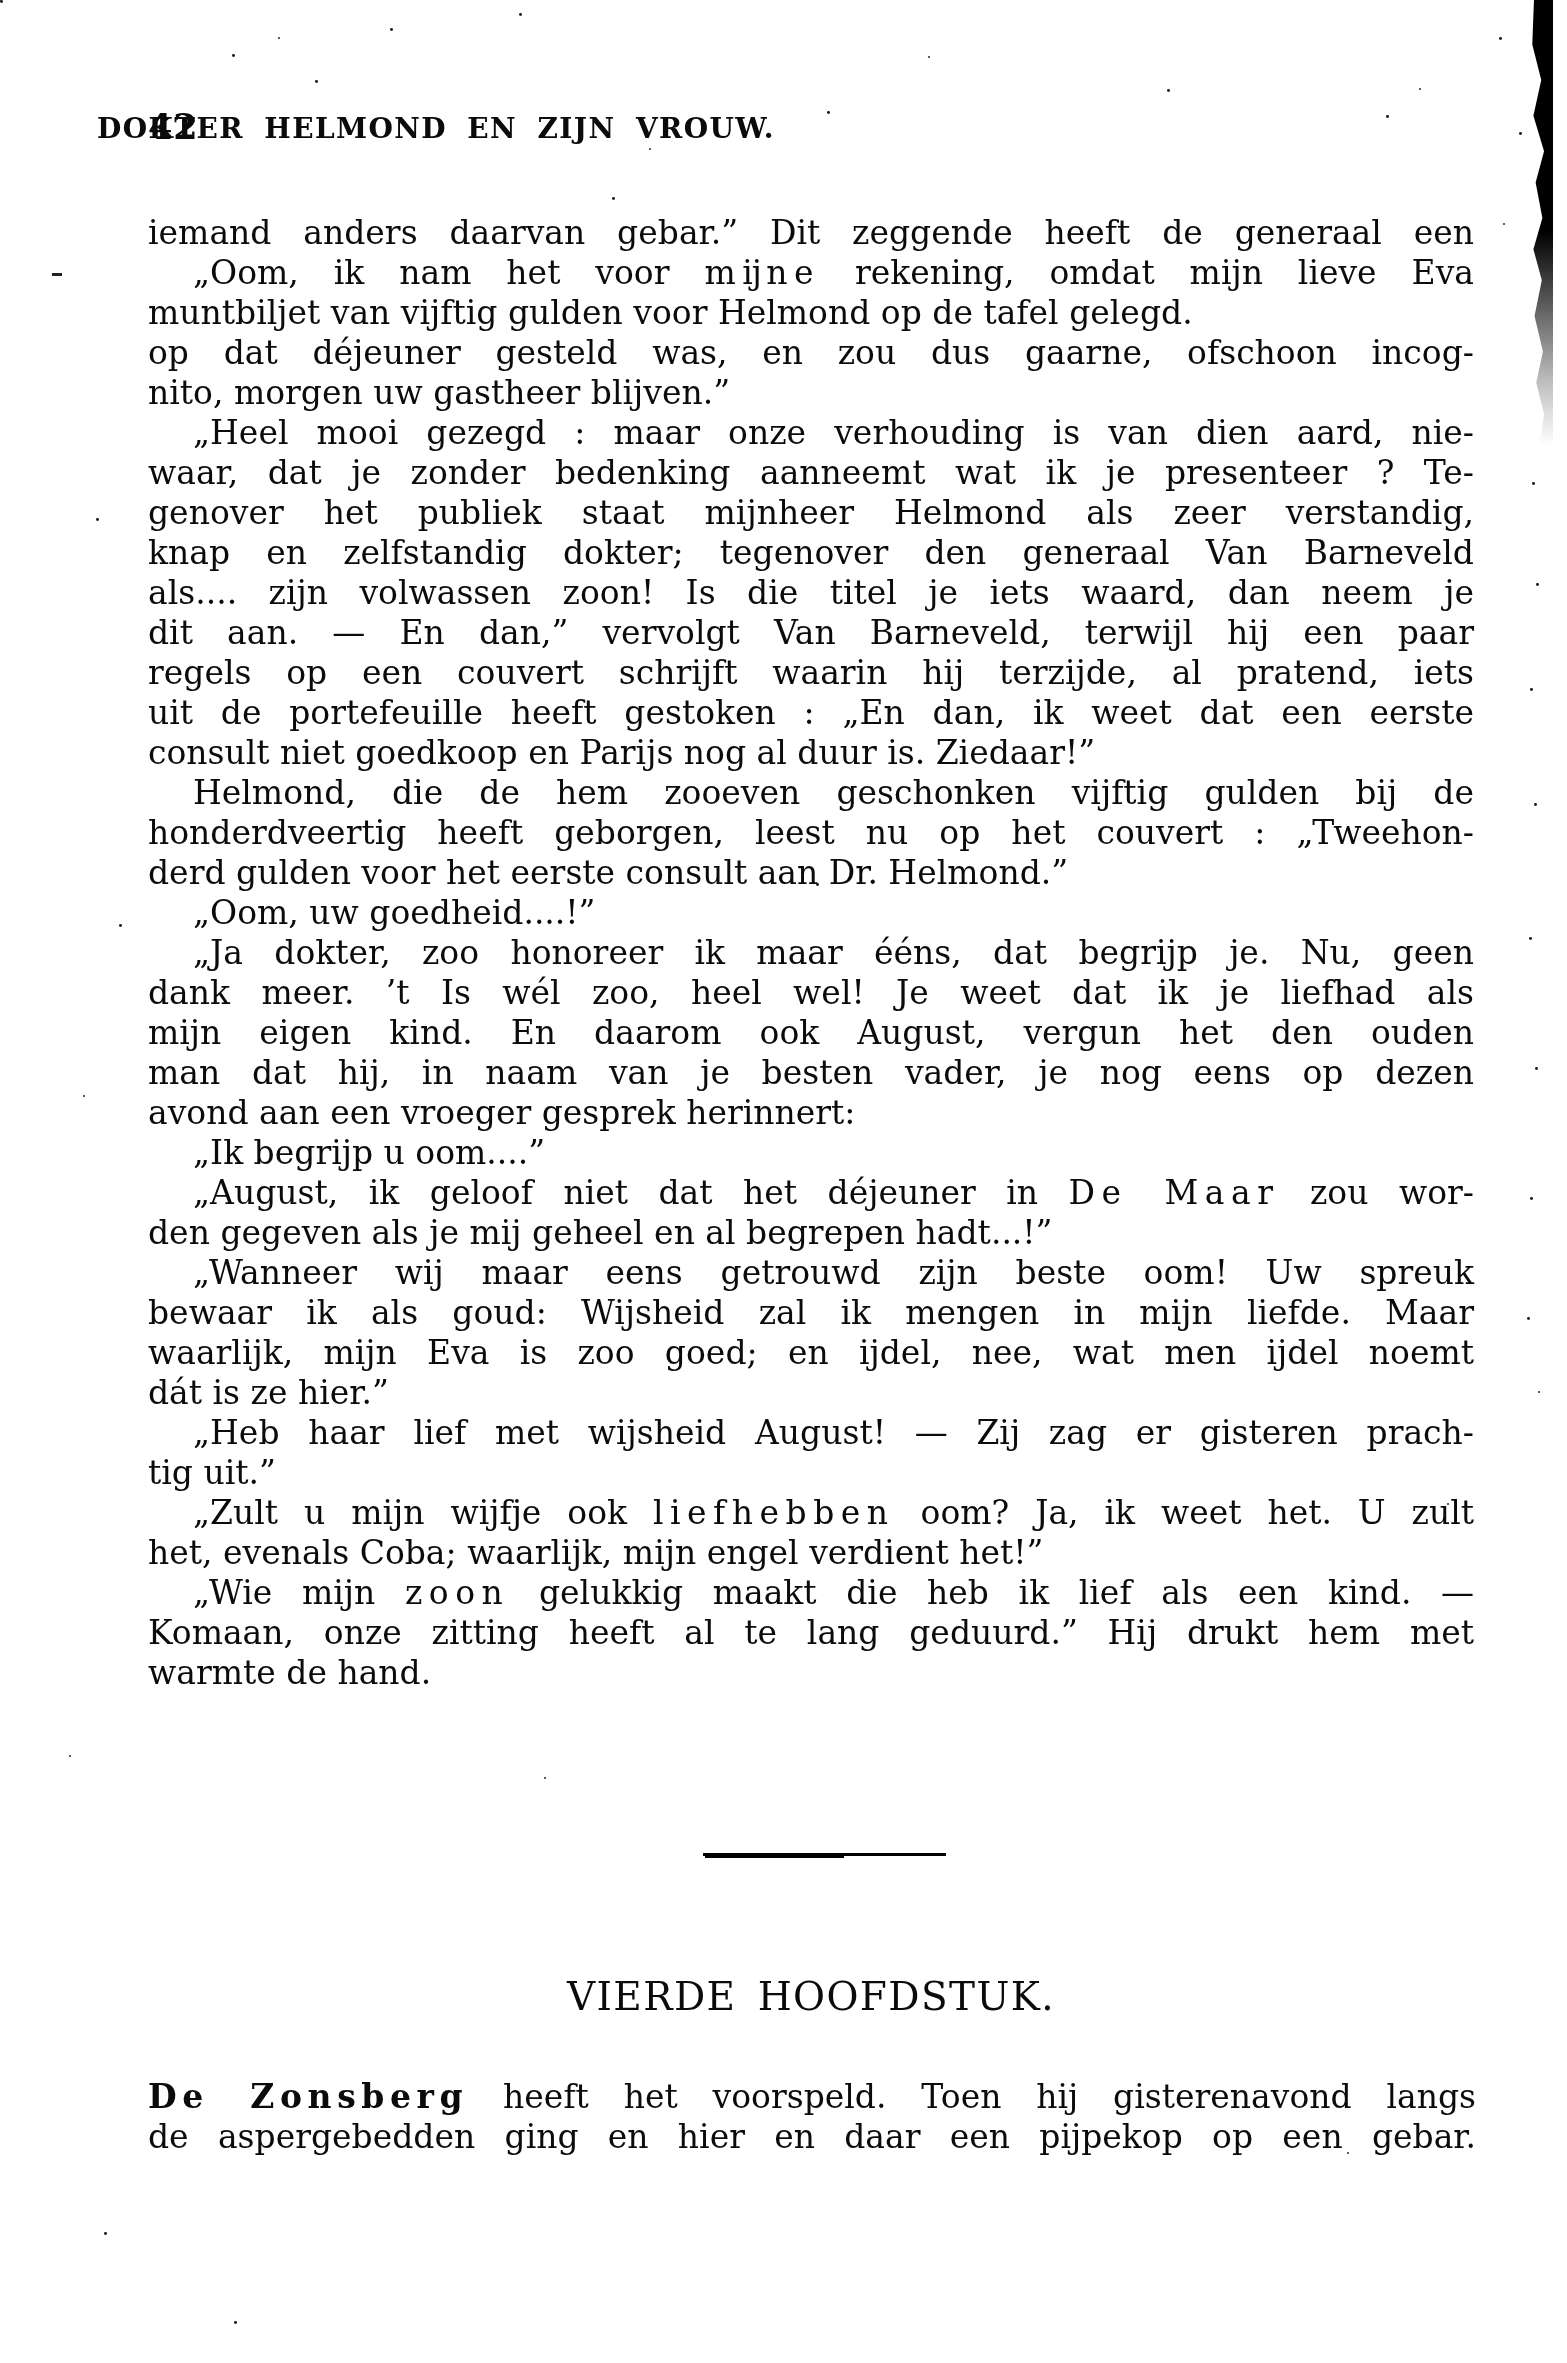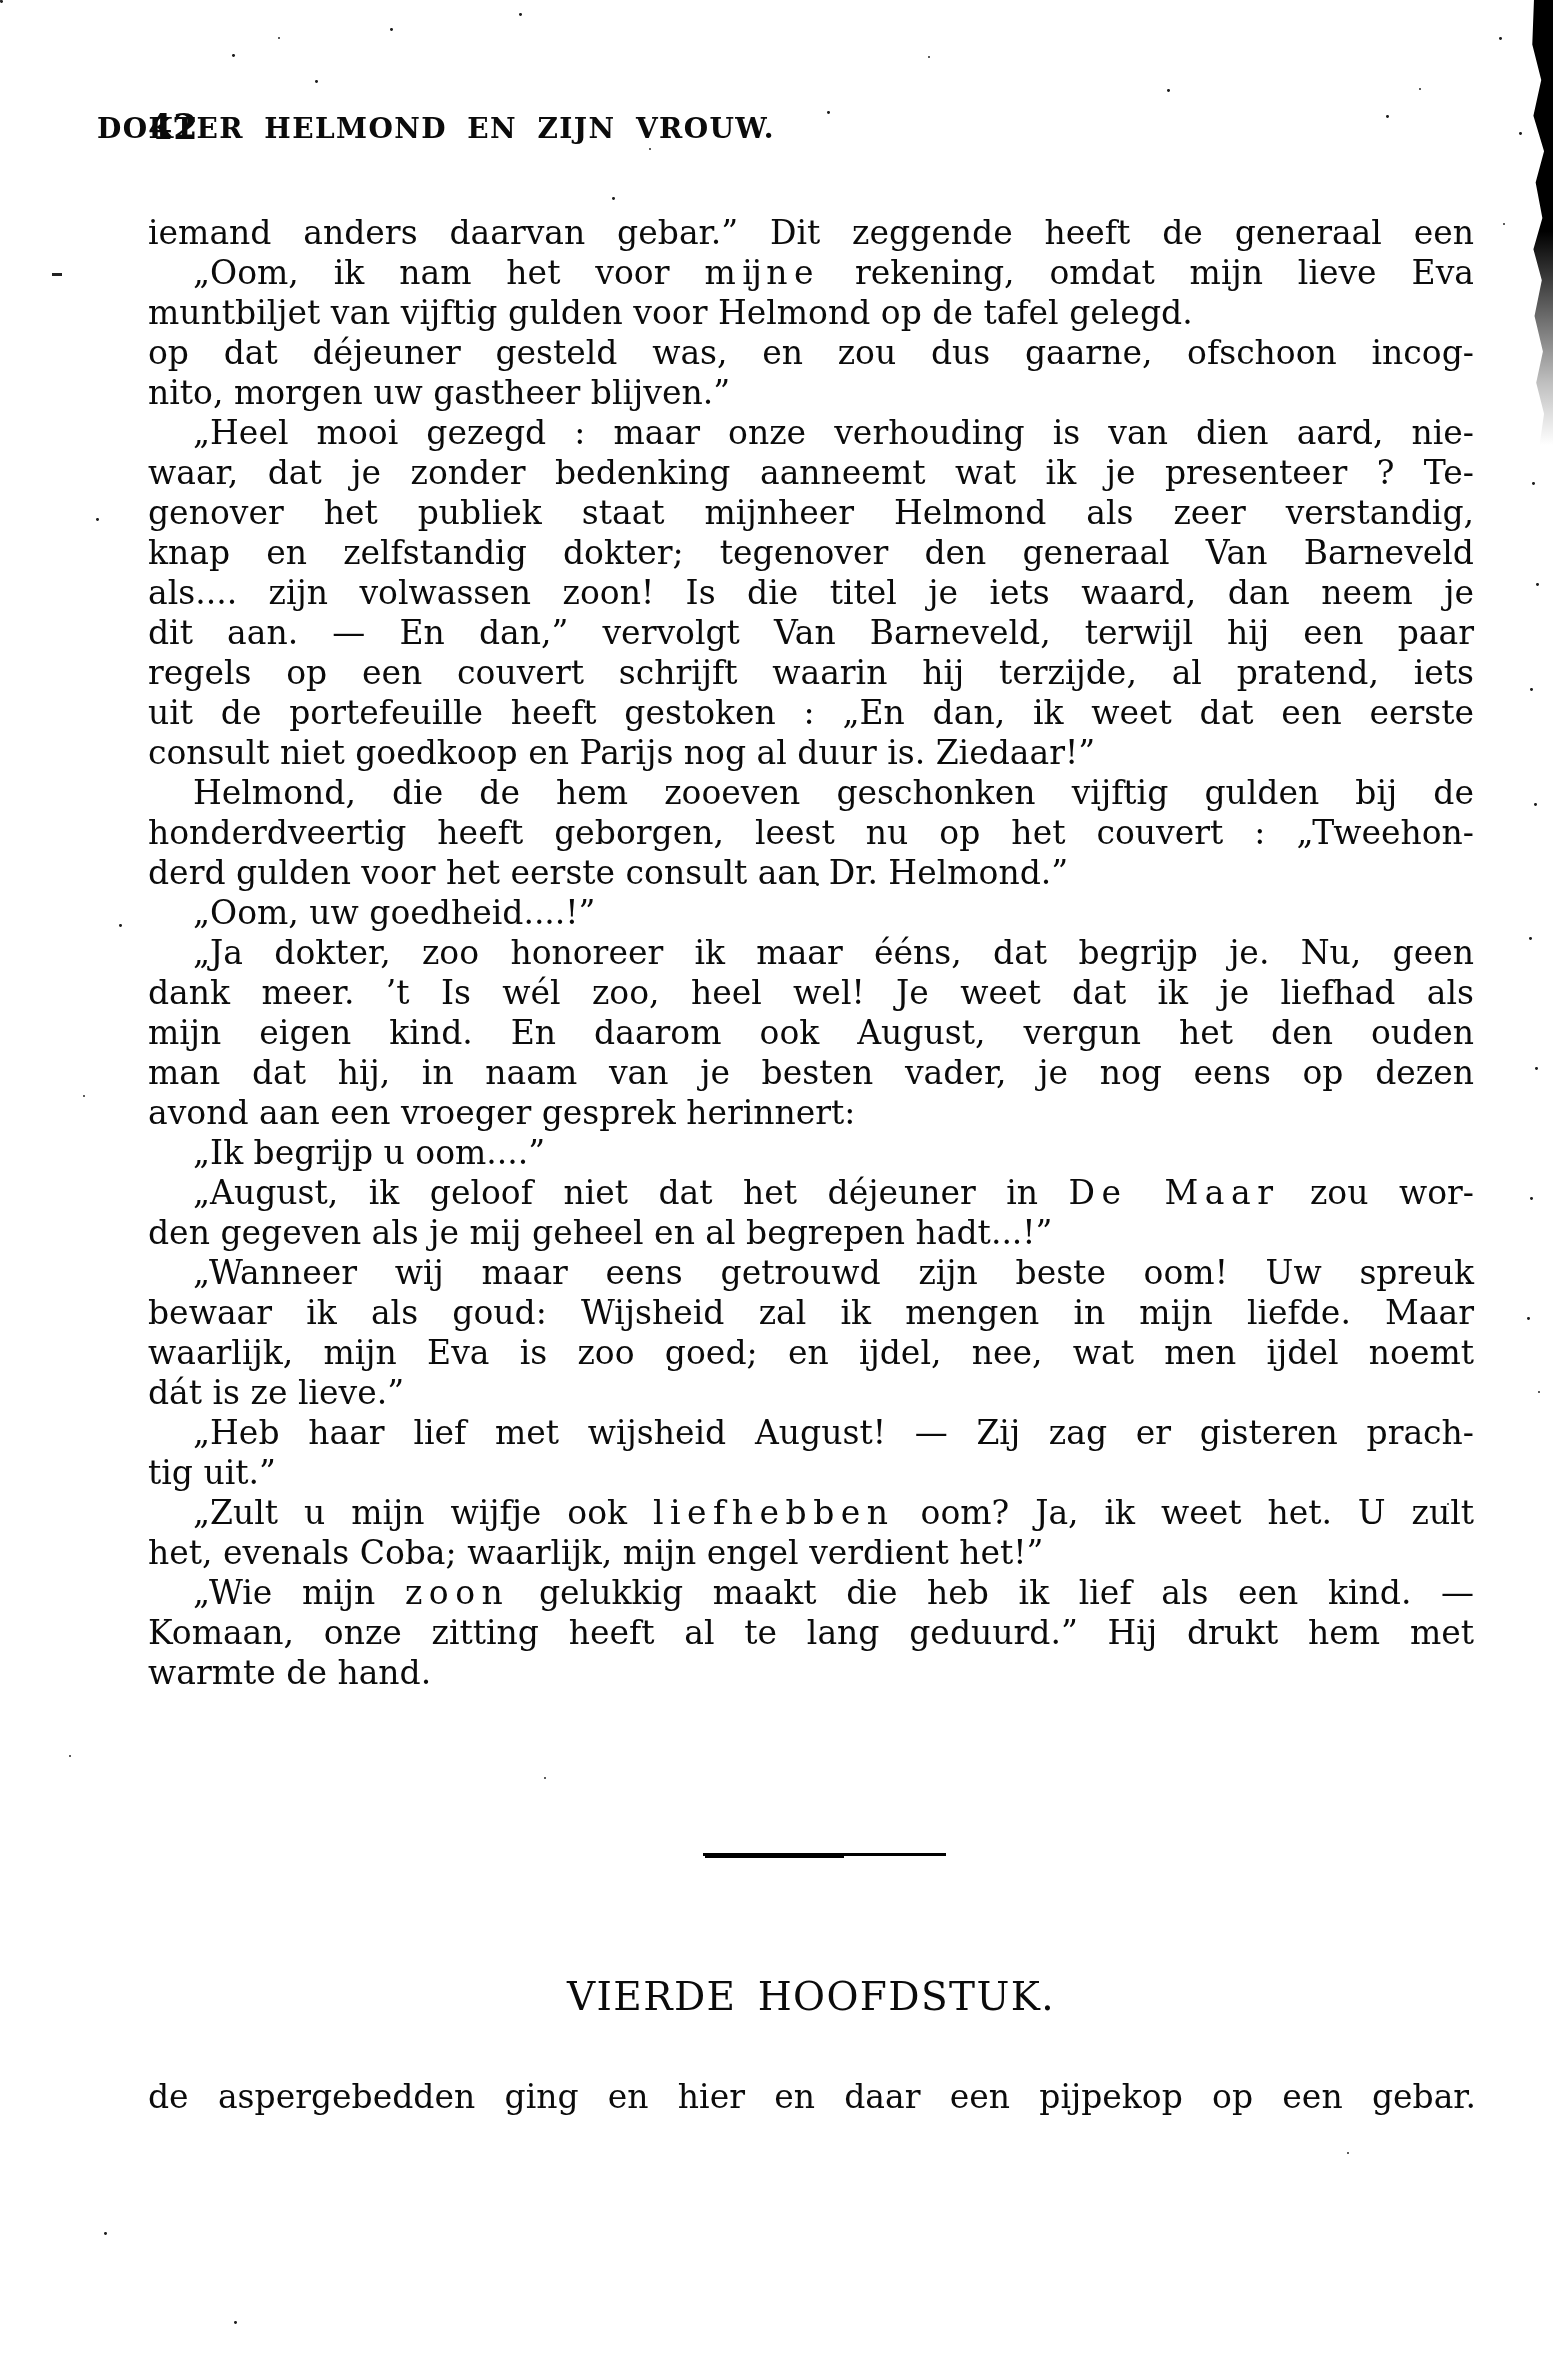--- a/index.html
+++ b/index.html
@@ -113,35 +113,36 @@
       <div class="line"><span>dank meer. ’t Is wél zoo, heel wel! Je weet dat ik je liefhad als</span></div>
       <div class="line"><span>mijn eigen kind. En daarom ook August, vergun het den ouden</span></div>
       <div class="line"><span>man dat hij, in naam van je besten vader, je nog eens op dezen</span></div>
       <div class="line end"><span>avond aan een vroeger gesprek herinnert:</span></div>
       <div class="line ind end"><span>„Ik begrijp u oom....”</span></div>
       <div class="line ind"><span>„August, ik geloof niet dat het déjeuner in </span><span class="sp">De Maar</span><span> zou wor-</span></div>
       <div class="line end"><span>den gegeven als je mij geheel en al begrepen hadt...!”</span></div>
       <div class="line ind"><span>„Wanneer wij maar eens getrouwd zijn beste oom! Uw spreuk</span></div>
       <div class="line"><span>bewaar ik als goud: Wijsheid zal ik mengen in mijn liefde. Maar</span></div>
       <div class="line"><span>waarlijk, mijn Eva is zoo goed; en ijdel, nee, wat men ijdel noemt</span></div>
-      <div class="line end"><span>dát is ze lieve.”</span></div>
+      <div class="line end"><span>dát is ze hier.”</span></div>
       <div class="line ind"><span>„Heb haar lief met wijsheid August! — Zij zag er gisteren prach-</span></div>
       <div class="line end"><span>tig uit.”</span></div>
       <div class="line ind"><span>„Zult u mijn wijfje ook </span><span class="sp">liefhebben</span><span> oom? Ja, ik weet het. U zult</span></div>
       <div class="line end"><span>het, evenals Coba; waarlijk, mijn engel verdient het!”</span></div>
       <div class="line ind"><span>„Wie mijn </span><span class="sp">zoon</span><span> gelukkig maakt die heb ik lief als een kind. —</span></div>
       <div class="line"><span>Komaan, onze zitting heeft al te lang geduurd.” Hij drukt hem met</span></div>
       <div class="line end"><span>warmte de hand.</span></div>
     </div>
 
   <div class="rule"></div>
 
   <div class="chapter">VIERDE HOOFDSTUK.</div>
 
   <div class="opening" id="openingText">
+      <div class="line"><span class="spb">De Zonsberg</span><span> heeft het voorspeld. Toen hij gisterenavond langs</span></div>
       <div class="line"><span>de aspergebedden ging en hier en daar een pijpekop op een gebar.</span></div>
     </div>
 
   <div class="ink-streak"></div>
   <div class="margin-dash"></div>
   <div class="speck"></div>
   <div class="speck2"></div>
 
 </div>
 

